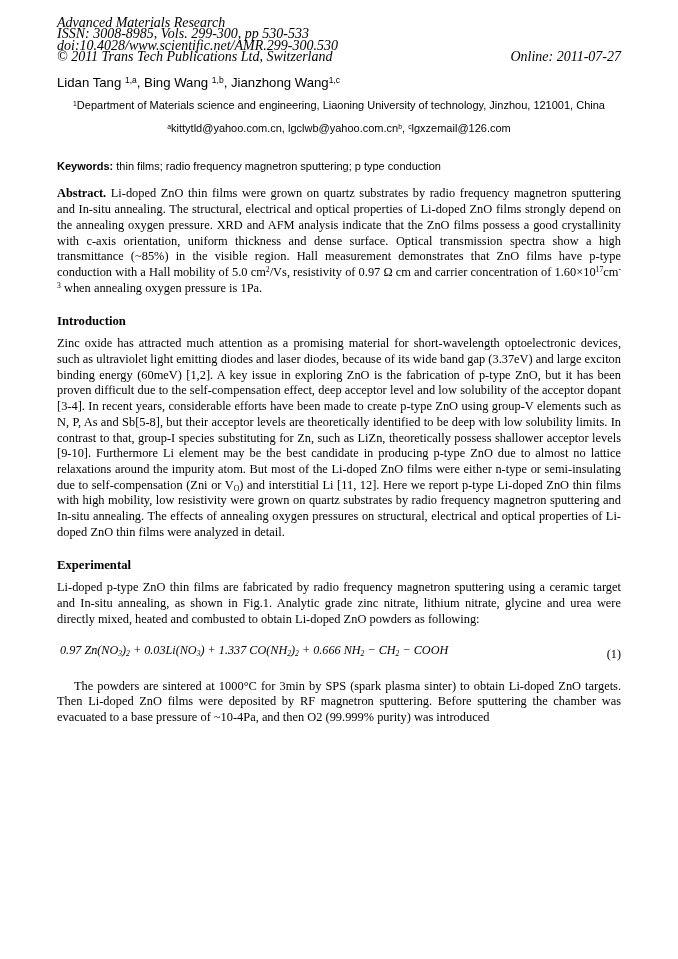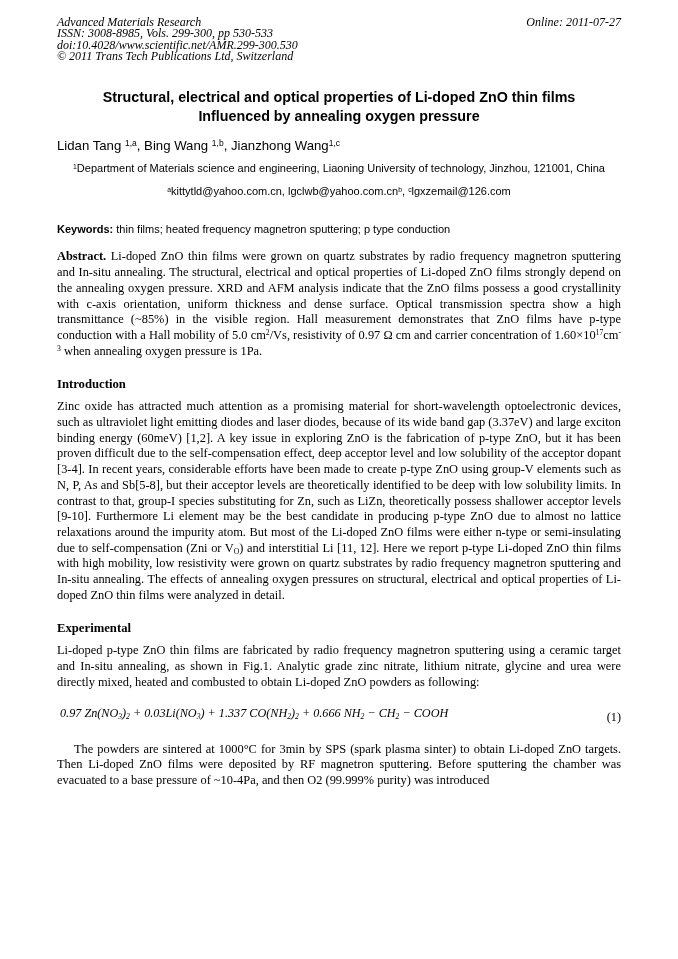--- a/index.html
+++ b/index.html
@@ -11,24 +11,24 @@
     background: #ffffff;
     color: #000000;
     padding: 17px 57px 0;
     box-sizing: border-box;
     overflow: hidden;
   }
   
   .pg-header {
     display: flex;
     justify-content: space-between;
-    align-items: flex-start;
+    align-items: flex-end;
     font-family: "Liberation Serif", serif;
     font-style: italic;
-    font-size: 12px;
+    font-size: 14px;
     line-height: 11.4px;
   }
   
   .title {
     margin: 25px 0 0;
     text-align: center;
     font-family: "Liberation Sans", sans-serif;
     font-weight: bold;
     font-size: 14.3px;
     line-height: 19px;
@@ -132,33 +132,29 @@
   <header class="pg-header">
     <div class="pg-header-left">
       <div>Advanced Materials Research</div>
       <div>ISSN: 3008-8985, Vols. 299-300, pp 530-533</div>
       <div>doi:10.4028/www.scientific.net/AMR.299-300.530</div>
       <div>© 2011 Trans Tech Publications Ltd, Switzerland</div>
     </div>
     <div class="pg-header-right">Online: 2011-07-27</div>
   </header>
 
-  <h1 class="title">
-    <span>Structural, electrical and optical properties of Li-doped ZnO thin films</span><br>
-    <span>Influenced by annealing oxygen pressure</span>
-  </h1>
 
   <div class="authors">Lidan Tang <sup>1,a</sup>, Bing Wang <sup>1,b</sup>, Jianzhong Wang<sup>1,c</sup></div>
 
   <div class="affiliation"><sup>1</sup>Department of Materials science and engineering, Liaoning University of technology, Jinzhou, 121001, China</div>
 
   <div class="emails"><sup>a</sup>kittytld@yahoo.com.cn, lgclwb@yahoo.com.cn<sup>b</sup>, <sup>c</sup>lgxzemail@126.com</div>
 
   <div class="keywords">
-    <b>Keywords:</b><span> thin films; heated frequency magnetron sputtering; p type conduction</span>
+    <b>Keywords:</b><span> thin films; radio frequency magnetron sputtering; p type conduction</span>
   </div>
 
   <p class="body-par abstract"><b>Abstract.</b> Li-doped ZnO thin films were grown on quartz substrates by radio frequency magnetron sputtering and In-situ annealing. The structural, electrical and optical properties of Li-doped ZnO films strongly depend on the annealing oxygen pressure. XRD and AFM analysis indicate that the ZnO films possess a good crystallinity with c-axis orientation, uniform thickness and dense surface. Optical transmission spectra show a high transmittance (~85%) in the visible region. Hall measurement demonstrates that ZnO films have p-type conduction with a Hall mobility of 5.0 cm<sup>2</sup>/Vs, resistivity of 0.97 Ω cm and carrier concentration of 1.60×10<sup>17</sup>cm<sup>-3</sup> when annealing oxygen pressure is 1Pa.</p>
 
   <h2 class="sec-heading">Introduction</h2>
   <p class="body-par">Zinc oxide has attracted much attention as a promising material for short-wavelength optoelectronic devices, such as ultraviolet light emitting diodes and laser diodes, because of its wide band gap (3.37eV) and large exciton binding energy (60meV) [1,2]. A key issue in exploring ZnO is the fabrication of p-type ZnO, but it has been proven difficult due to the self-compensation effect, deep acceptor level and low solubility of the acceptor dopant [3-4]. In recent years, considerable efforts have been made to create p-type ZnO using group-V elements such as N, P, As and Sb[5-8], but their acceptor levels are theoretically identified to be deep with low solubility limits. In contrast to that, group-I species substituting for Zn, such as LiZn, theoretically possess shallower acceptor levels [9-10]. Furthermore Li element may be the best candidate in producing p-type ZnO due to almost no lattice relaxations around the impurity atom. But most of the Li-doped ZnO films were either n-type or semi-insulating due to self-compensation (Zni or V<sub>O</sub>) and interstitial Li [11, 12]. Here we report p-type Li-doped ZnO thin films with high mobility, low resistivity were grown on quartz substrates by radio frequency magnetron sputtering and In-situ annealing. The effects of annealing oxygen pressures on structural, electrical and optical properties of Li-doped ZnO thin films were analyzed in detail.</p>
 
   <h2 class="sec-heading">Experimental</h2>
   <p class="body-par">Li-doped p-type ZnO thin films are fabricated by radio frequency magnetron sputtering using a ceramic target and In-situ annealing, as shown in Fig.1. Analytic grade zinc nitrate, lithium nitrate, glycine and urea were directly mixed, heated and combusted to obtain Li-doped ZnO powders as following:</p>
 

